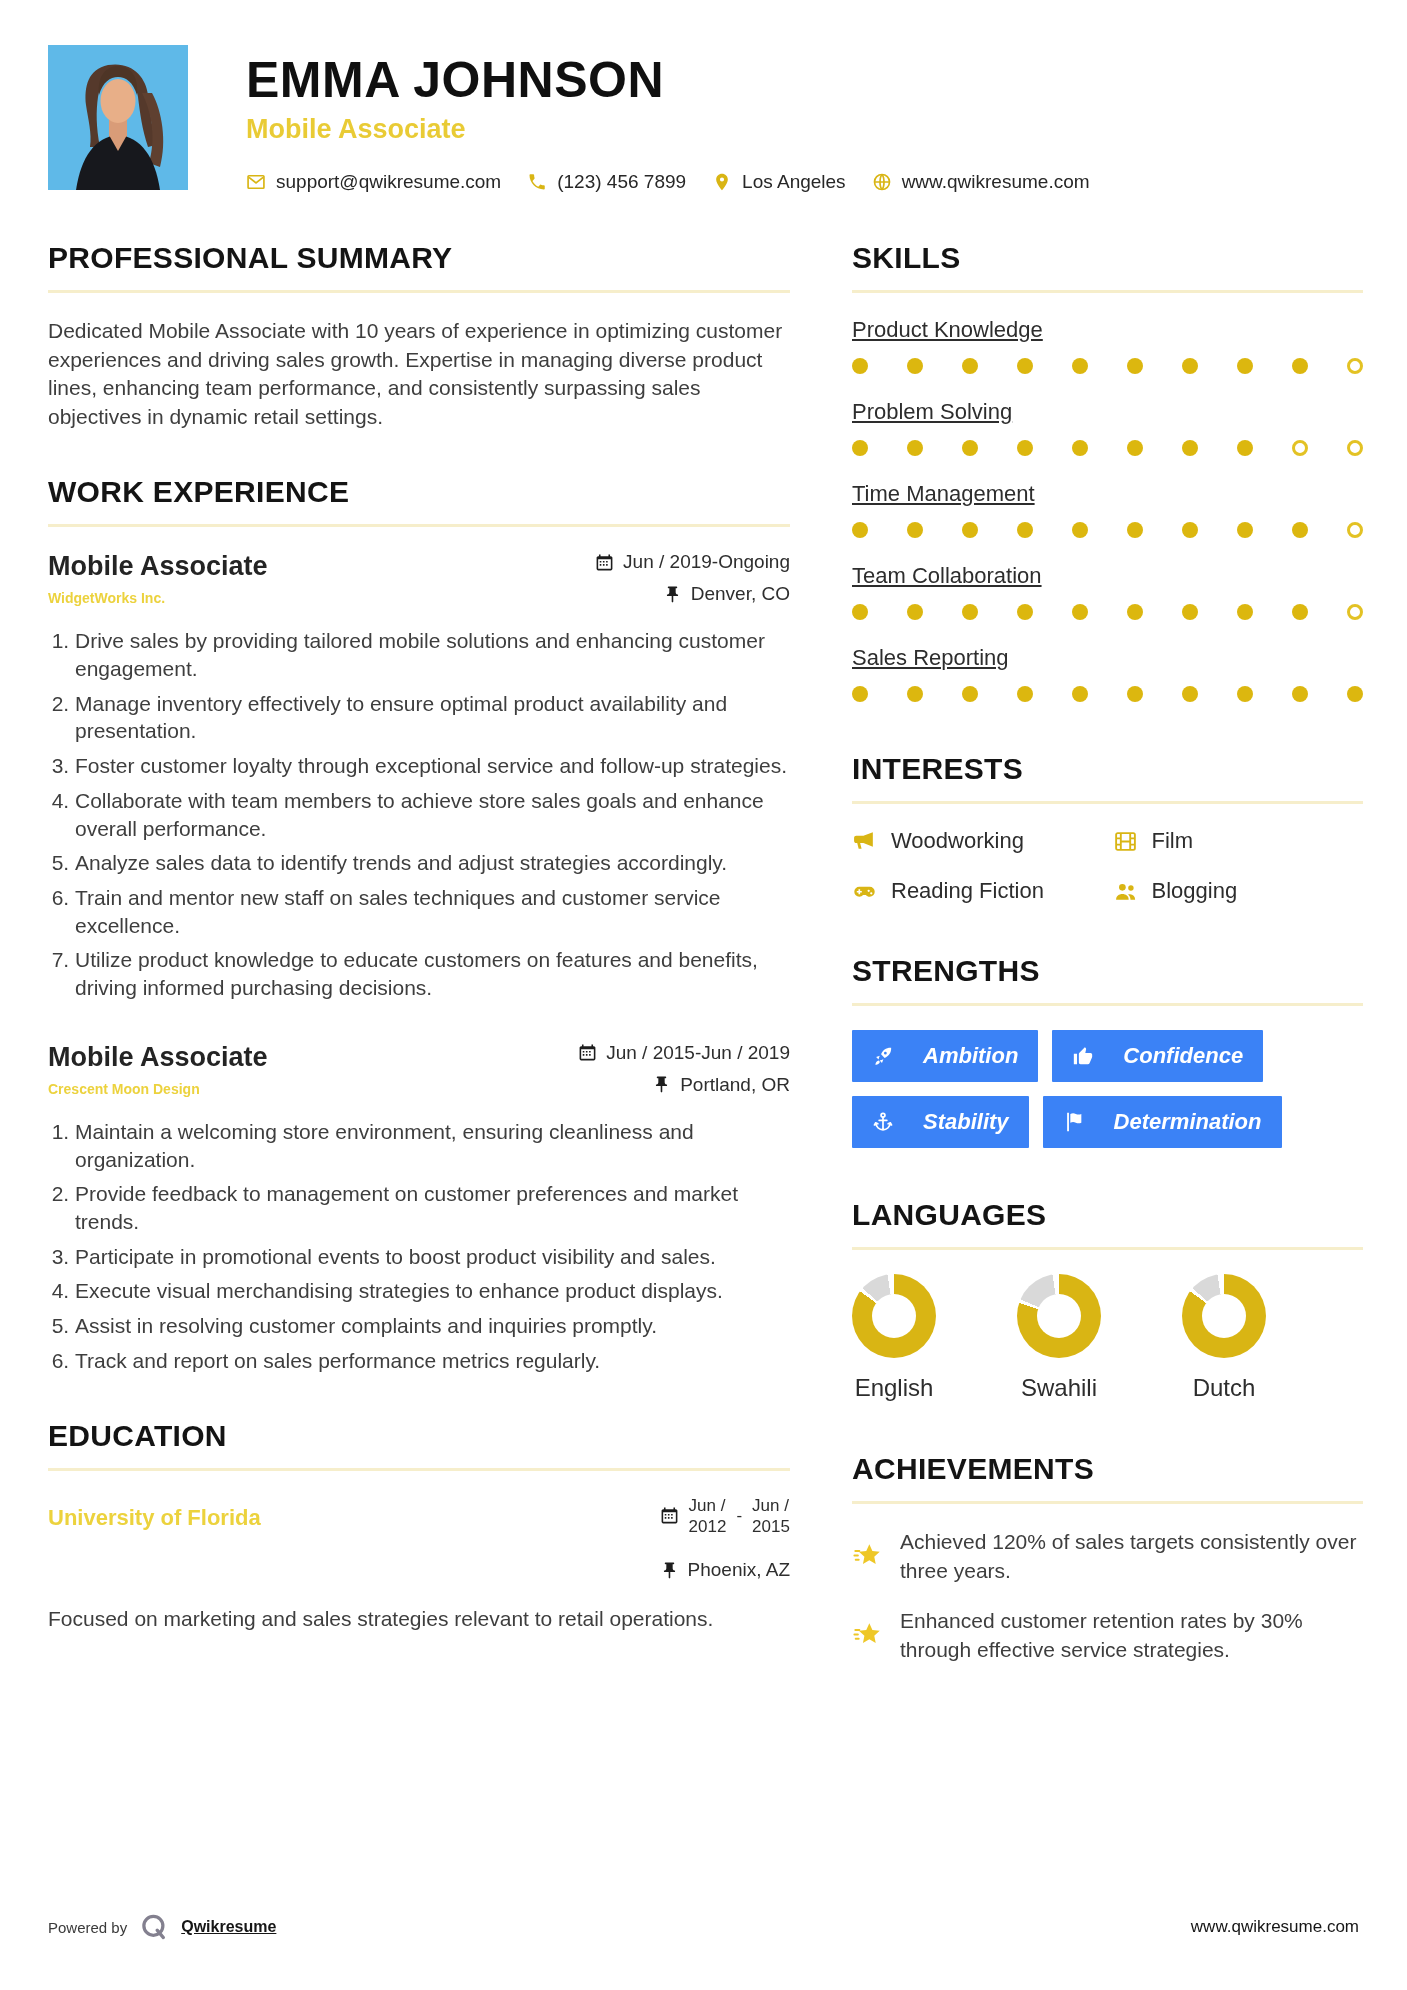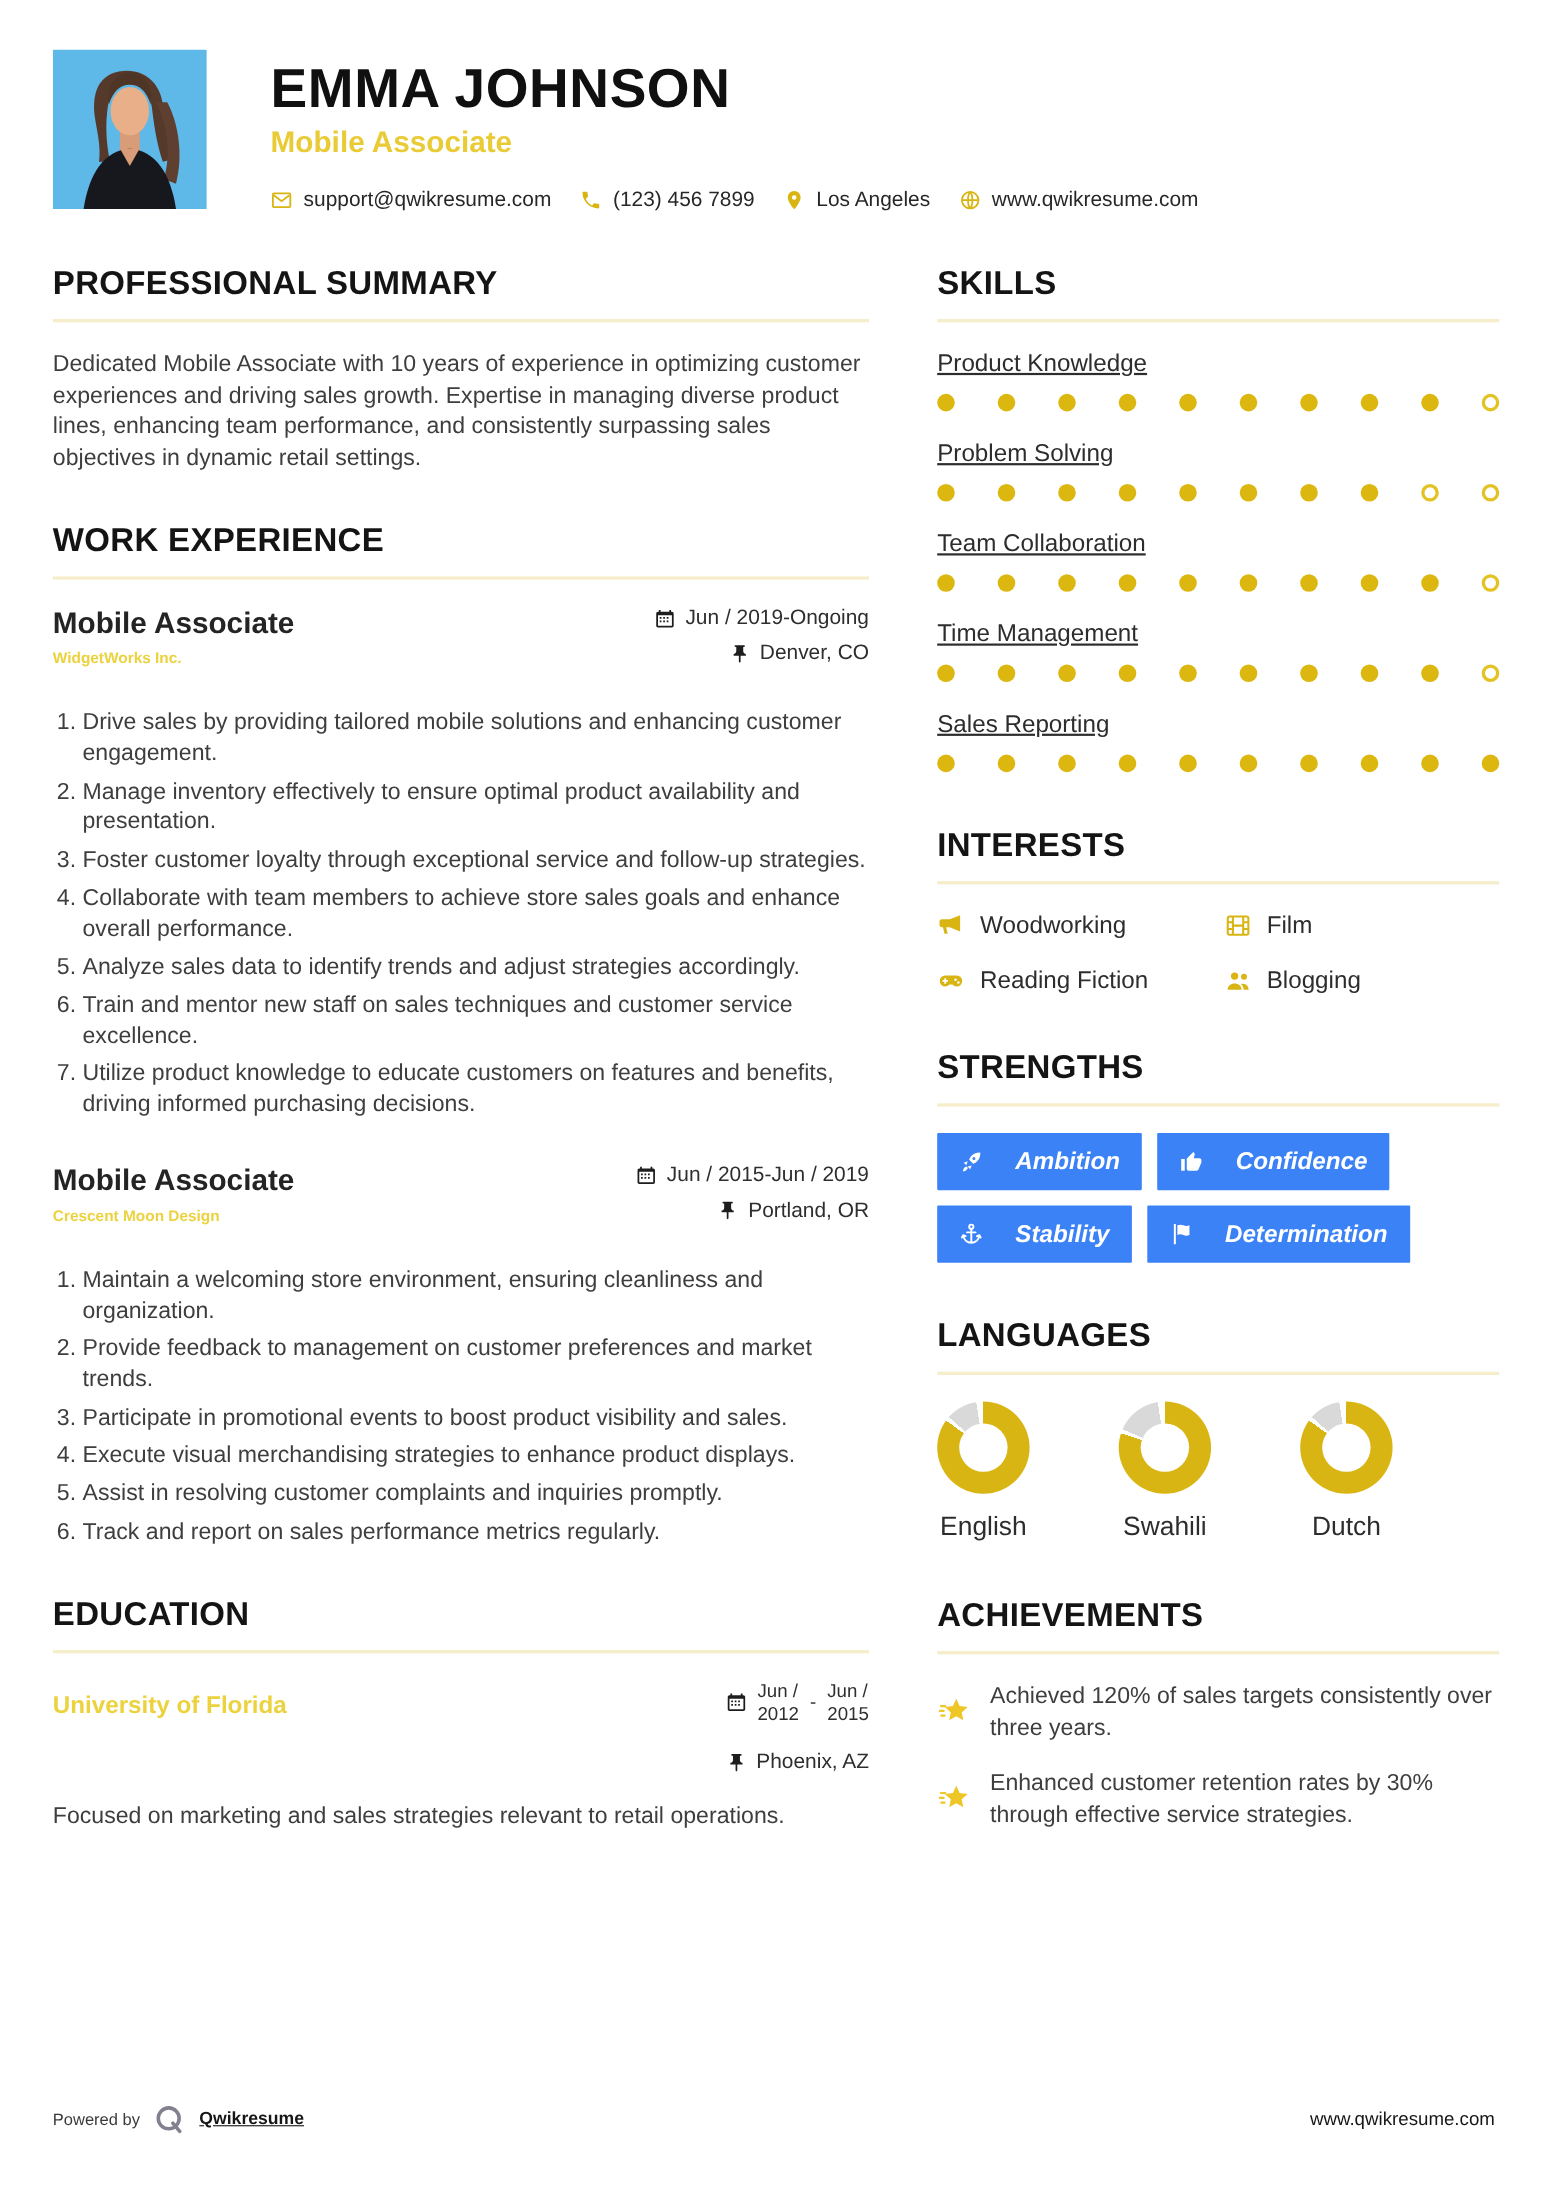--- a/index.html
+++ b/index.html
@@ -29,21 +29,21 @@
   section{margin-bottom:44px;}
   
   .summary-text{font-size:21px;line-height:1.36;color:#3e3e3e;margin:0;}
   .job{margin-bottom:40px;}
   .job-head{display:flex;justify-content:space-between;align-items:flex-start;}
   .job-title{font-size:27px;font-weight:700;color:#242424;line-height:1.15;}
   .job-company{font-size:14px;font-weight:600;color:#ecd23d;margin-top:8px;}
   .job-meta{text-align:right;font-size:19px;color:#2e2e2e;flex:none;}
   .meta-line{display:flex;justify-content:flex-end;align-items:center;gap:9px;margin-bottom:10px;}
   .meta-line .icon svg{width:19px;height:19px;}
-  .duties{margin:28px 0 0 0;padding-left:27px;font-size:21px;line-height:1.32;color:#3e3e3e;}
+  .duties{margin:12px 0 0 0;padding-left:27px;font-size:21px;line-height:1.32;color:#3e3e3e;}
   .duties li{margin-bottom:7px;}
   .edu-head{display:flex;justify-content:space-between;align-items:flex-start;}
   .edu-degree{font-size:27px;font-weight:700;color:#242424;line-height:1.25;max-width:440px;}
   .edu-school{font-size:22px;font-weight:600;color:#ecd23d;margin-top:10px;}
   .edu-date{display:flex;align-items:center;gap:10px;font-size:17px;color:#2e2e2e;}
   .edu-date .icon svg{width:19px;height:19px;}
   .date-col{display:flex;flex-direction:column;line-height:1.25;text-align:left;}
   .edu-desc{font-size:21px;line-height:1.36;color:#3e3e3e;margin-top:14px;}
   
   .skill{margin-bottom:25px;}
@@ -297,37 +297,37 @@
                 <span class="dot filled"></span>
                 <span class="dot filled"></span>
                 <span class="dot filled"></span>
                 <span class="dot filled"></span>
                 <span class="dot empty"></span>
                 <span class="dot empty"></span>
               </div>
   </div>
 
   <div class="skill">
-    <div class="skill-name">Team Collaboration</div>
+    <div class="skill-name">Time Management</div>
     <div class="dots">
                 <span class="dot filled"></span>
                 <span class="dot filled"></span>
                 <span class="dot filled"></span>
                 <span class="dot filled"></span>
                 <span class="dot filled"></span>
                 <span class="dot filled"></span>
                 <span class="dot filled"></span>
                 <span class="dot filled"></span>
                 <span class="dot filled"></span>
                 <span class="dot empty"></span>
               </div>
   </div>
 
   <div class="skill">
-    <div class="skill-name">Time Management</div>
+    <div class="skill-name">Team Collaboration</div>
     <div class="dots">
                 <span class="dot filled"></span>
                 <span class="dot filled"></span>
                 <span class="dot filled"></span>
                 <span class="dot filled"></span>
                 <span class="dot filled"></span>
                 <span class="dot filled"></span>
                 <span class="dot filled"></span>
                 <span class="dot filled"></span>
                 <span class="dot filled"></span>

